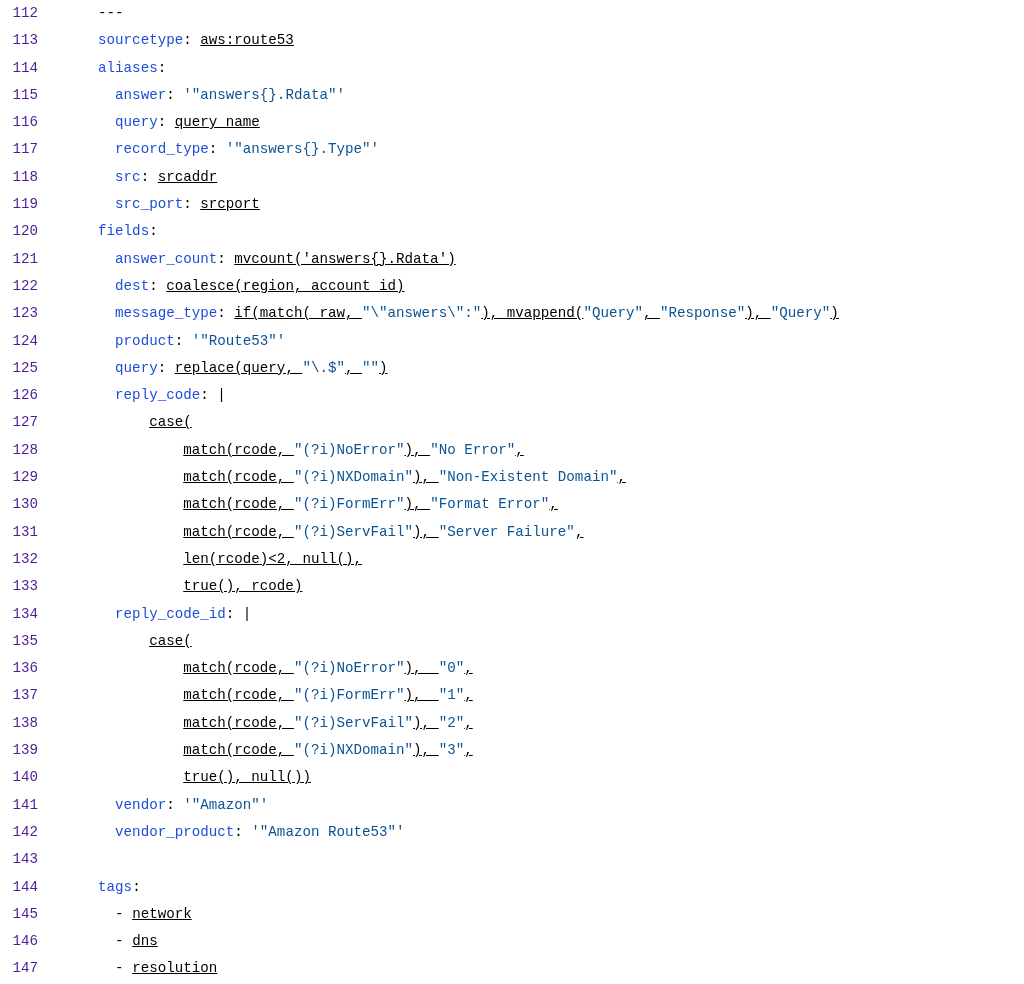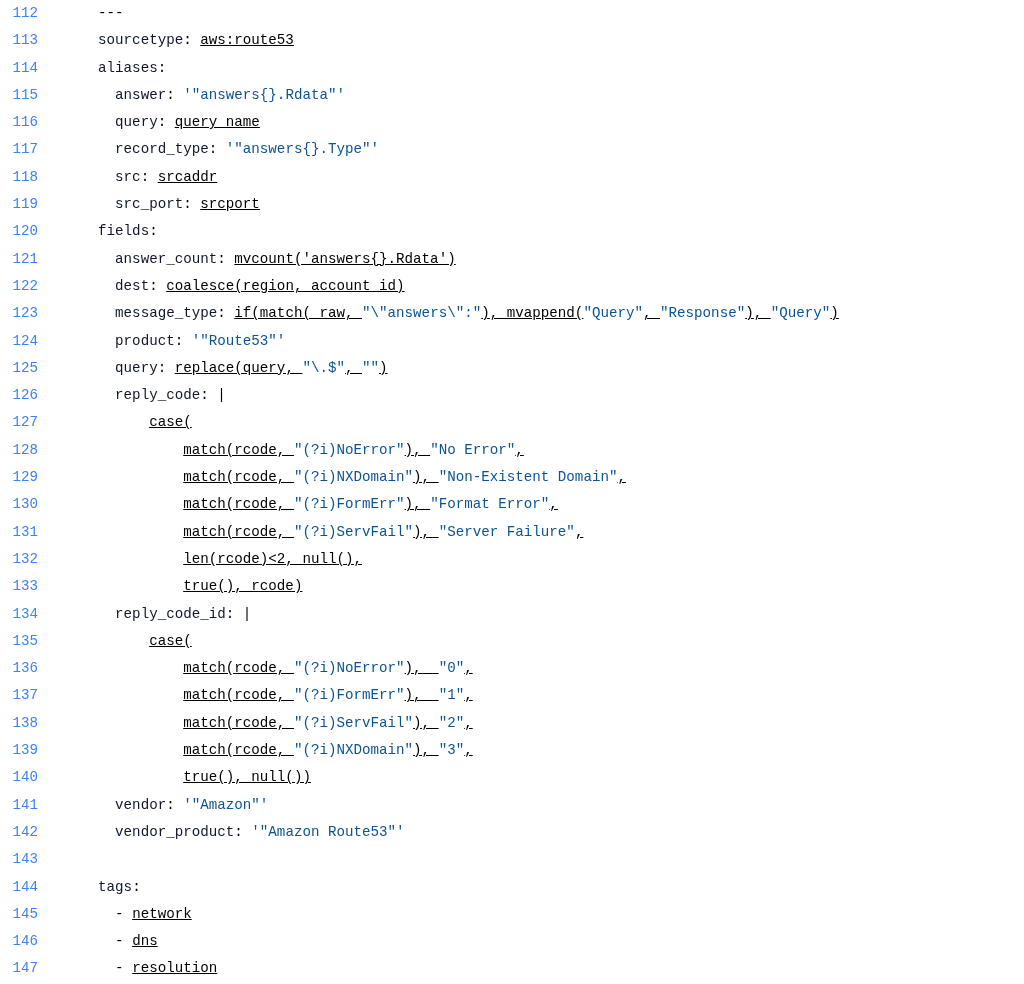--- a/index.html
+++ b/index.html
@@ -12,32 +12,32 @@
   }
   .code-container {
     font-family: "SFMono-Regular", Consolas, "Liberation Mono", Menlo, monospace;
     font-size: 14.2px;
     line-height: 27.3px;
     white-space: pre;
     display: flex;
     padding-top: 0px;
   }
   .gutter {
-    color: #3b82f6;
+    color: #4c1d95;
     text-align: right;
     padding-right: 26px;
     padding-left: 10px;
     user-select: none;
     min-width: 28px;
   }
   .code {
     flex: 1;
   }
   .line { height: 27.3px; }
-  .key   { color: #0f172a; } 
+  .key   { color: #1d4ed8; } 
   .punc  { color: #000000; }
   .str   { color: #0b5394; }
   .dark  { color: #000000; text-decoration: underline; }
 </style>
 </head>
 <body>
 
 <div class="code-container">
   <div class="gutter" id="gutter"><div class="line">112</div><div class="line">113</div><div class="line">114</div><div class="line">115</div><div class="line">116</div><div class="line">117</div><div class="line">118</div><div class="line">119</div><div class="line">120</div><div class="line">121</div><div class="line">122</div><div class="line">123</div><div class="line">124</div><div class="line">125</div><div class="line">126</div><div class="line">127</div><div class="line">128</div><div class="line">129</div><div class="line">130</div><div class="line">131</div><div class="line">132</div><div class="line">133</div><div class="line">134</div><div class="line">135</div><div class="line">136</div><div class="line">137</div><div class="line">138</div><div class="line">139</div><div class="line">140</div><div class="line">141</div><div class="line">142</div><div class="line">143</div><div class="line">144</div><div class="line">145</div><div class="line">146</div><div class="line">147</div></div>
   <div class="code" id="code"><div class="line">    <span class="punc">---</span></div><div class="line">    <span class="key">sourcetype</span><span class="punc">: </span><span class="dark">aws:route53</span></div><div class="line">    <span class="key">aliases</span><span class="punc">:</span></div><div class="line">      <span class="key">answer</span><span class="punc">: </span><span class="str">'"answers{}.Rdata"'</span></div><div class="line">      <span class="key">query</span><span class="punc">: </span><span class="dark">query_name</span></div><div class="line">      <span class="key">record_type</span><span class="punc">: </span><span class="str">'"answers{}.Type"'</span></div><div class="line">      <span class="key">src</span><span class="punc">: </span><span class="dark">srcaddr</span></div><div class="line">      <span class="key">src_port</span><span class="punc">: </span><span class="dark">srcport</span></div><div class="line">    <span class="key">fields</span><span class="punc">:</span></div><div class="line">      <span class="key">answer_count</span><span class="punc">: </span><span class="dark">mvcount('answers{}.Rdata')</span></div><div class="line">      <span class="key">dest</span><span class="punc">: </span><span class="dark">coalesce(region, account_id)</span></div><div class="line">      <span class="key">message_type</span><span class="punc">: </span><span class="dark">if(match(_raw, </span><span class="str">"\"answers\":"</span><span class="dark">), mvappend(</span><span class="str">"Query"</span><span class="dark">, </span><span class="str">"Response"</span><span class="dark">), </span><span class="str">"Query"</span><span class="dark">)</span></div><div class="line">      <span class="key">product</span><span class="punc">: </span><span class="str">'"Route53"'</span></div><div class="line">      <span class="key">query</span><span class="punc">: </span><span class="dark">replace(query, </span><span class="str">"\.$"</span><span class="dark">, </span><span class="str">""</span><span class="dark">)</span></div><div class="line">      <span class="key">reply_code</span><span class="punc">: |</span></div><div class="line">          <span class="dark">case(</span></div><div class="line">              <span class="dark">match(rcode, </span><span class="str">"(?i)NoError"</span><span class="dark">), </span><span class="str">"No Error"</span><span class="dark">,</span></div><div class="line">              <span class="dark">match(rcode, </span><span class="str">"(?i)NXDomain"</span><span class="dark">), </span><span class="str">"Non-Existent Domain"</span><span class="dark">,</span></div><div class="line">              <span class="dark">match(rcode, </span><span class="str">"(?i)FormErr"</span><span class="dark">), </span><span class="str">"Format Error"</span><span class="dark">,</span></div><div class="line">              <span class="dark">match(rcode, </span><span class="str">"(?i)ServFail"</span><span class="dark">), </span><span class="str">"Server Failure"</span><span class="dark">,</span></div><div class="line">              <span class="dark">len(rcode)&lt;2, null(),</span></div><div class="line">              <span class="dark">true(), rcode)</span></div><div class="line">      <span class="key">reply_code_id</span><span class="punc">: |</span></div><div class="line">          <span class="dark">case(</span></div><div class="line">              <span class="dark">match(rcode, </span><span class="str">"(?i)NoError"</span><span class="dark">),  </span><span class="str">"0"</span><span class="dark">,</span></div><div class="line">              <span class="dark">match(rcode, </span><span class="str">"(?i)FormErr"</span><span class="dark">),  </span><span class="str">"1"</span><span class="dark">,</span></div><div class="line">              <span class="dark">match(rcode, </span><span class="str">"(?i)ServFail"</span><span class="dark">), </span><span class="str">"2"</span><span class="dark">,</span></div><div class="line">              <span class="dark">match(rcode, </span><span class="str">"(?i)NXDomain"</span><span class="dark">), </span><span class="str">"3"</span><span class="dark">,</span></div><div class="line">              <span class="dark">true(), null())</span></div><div class="line">      <span class="key">vendor</span><span class="punc">: </span><span class="str">'"Amazon"'</span></div><div class="line">      <span class="key">vendor_product</span><span class="punc">: </span><span class="str">'"Amazon Route53"'</span></div><div class="line">&nbsp;</div><div class="line">    <span class="key">tags</span><span class="punc">:</span></div><div class="line">      <span class="punc">- </span><span class="dark">network</span></div><div class="line">      <span class="punc">- </span><span class="dark">dns</span></div><div class="line">      <span class="punc">- </span><span class="dark">resolution</span></div></div>

